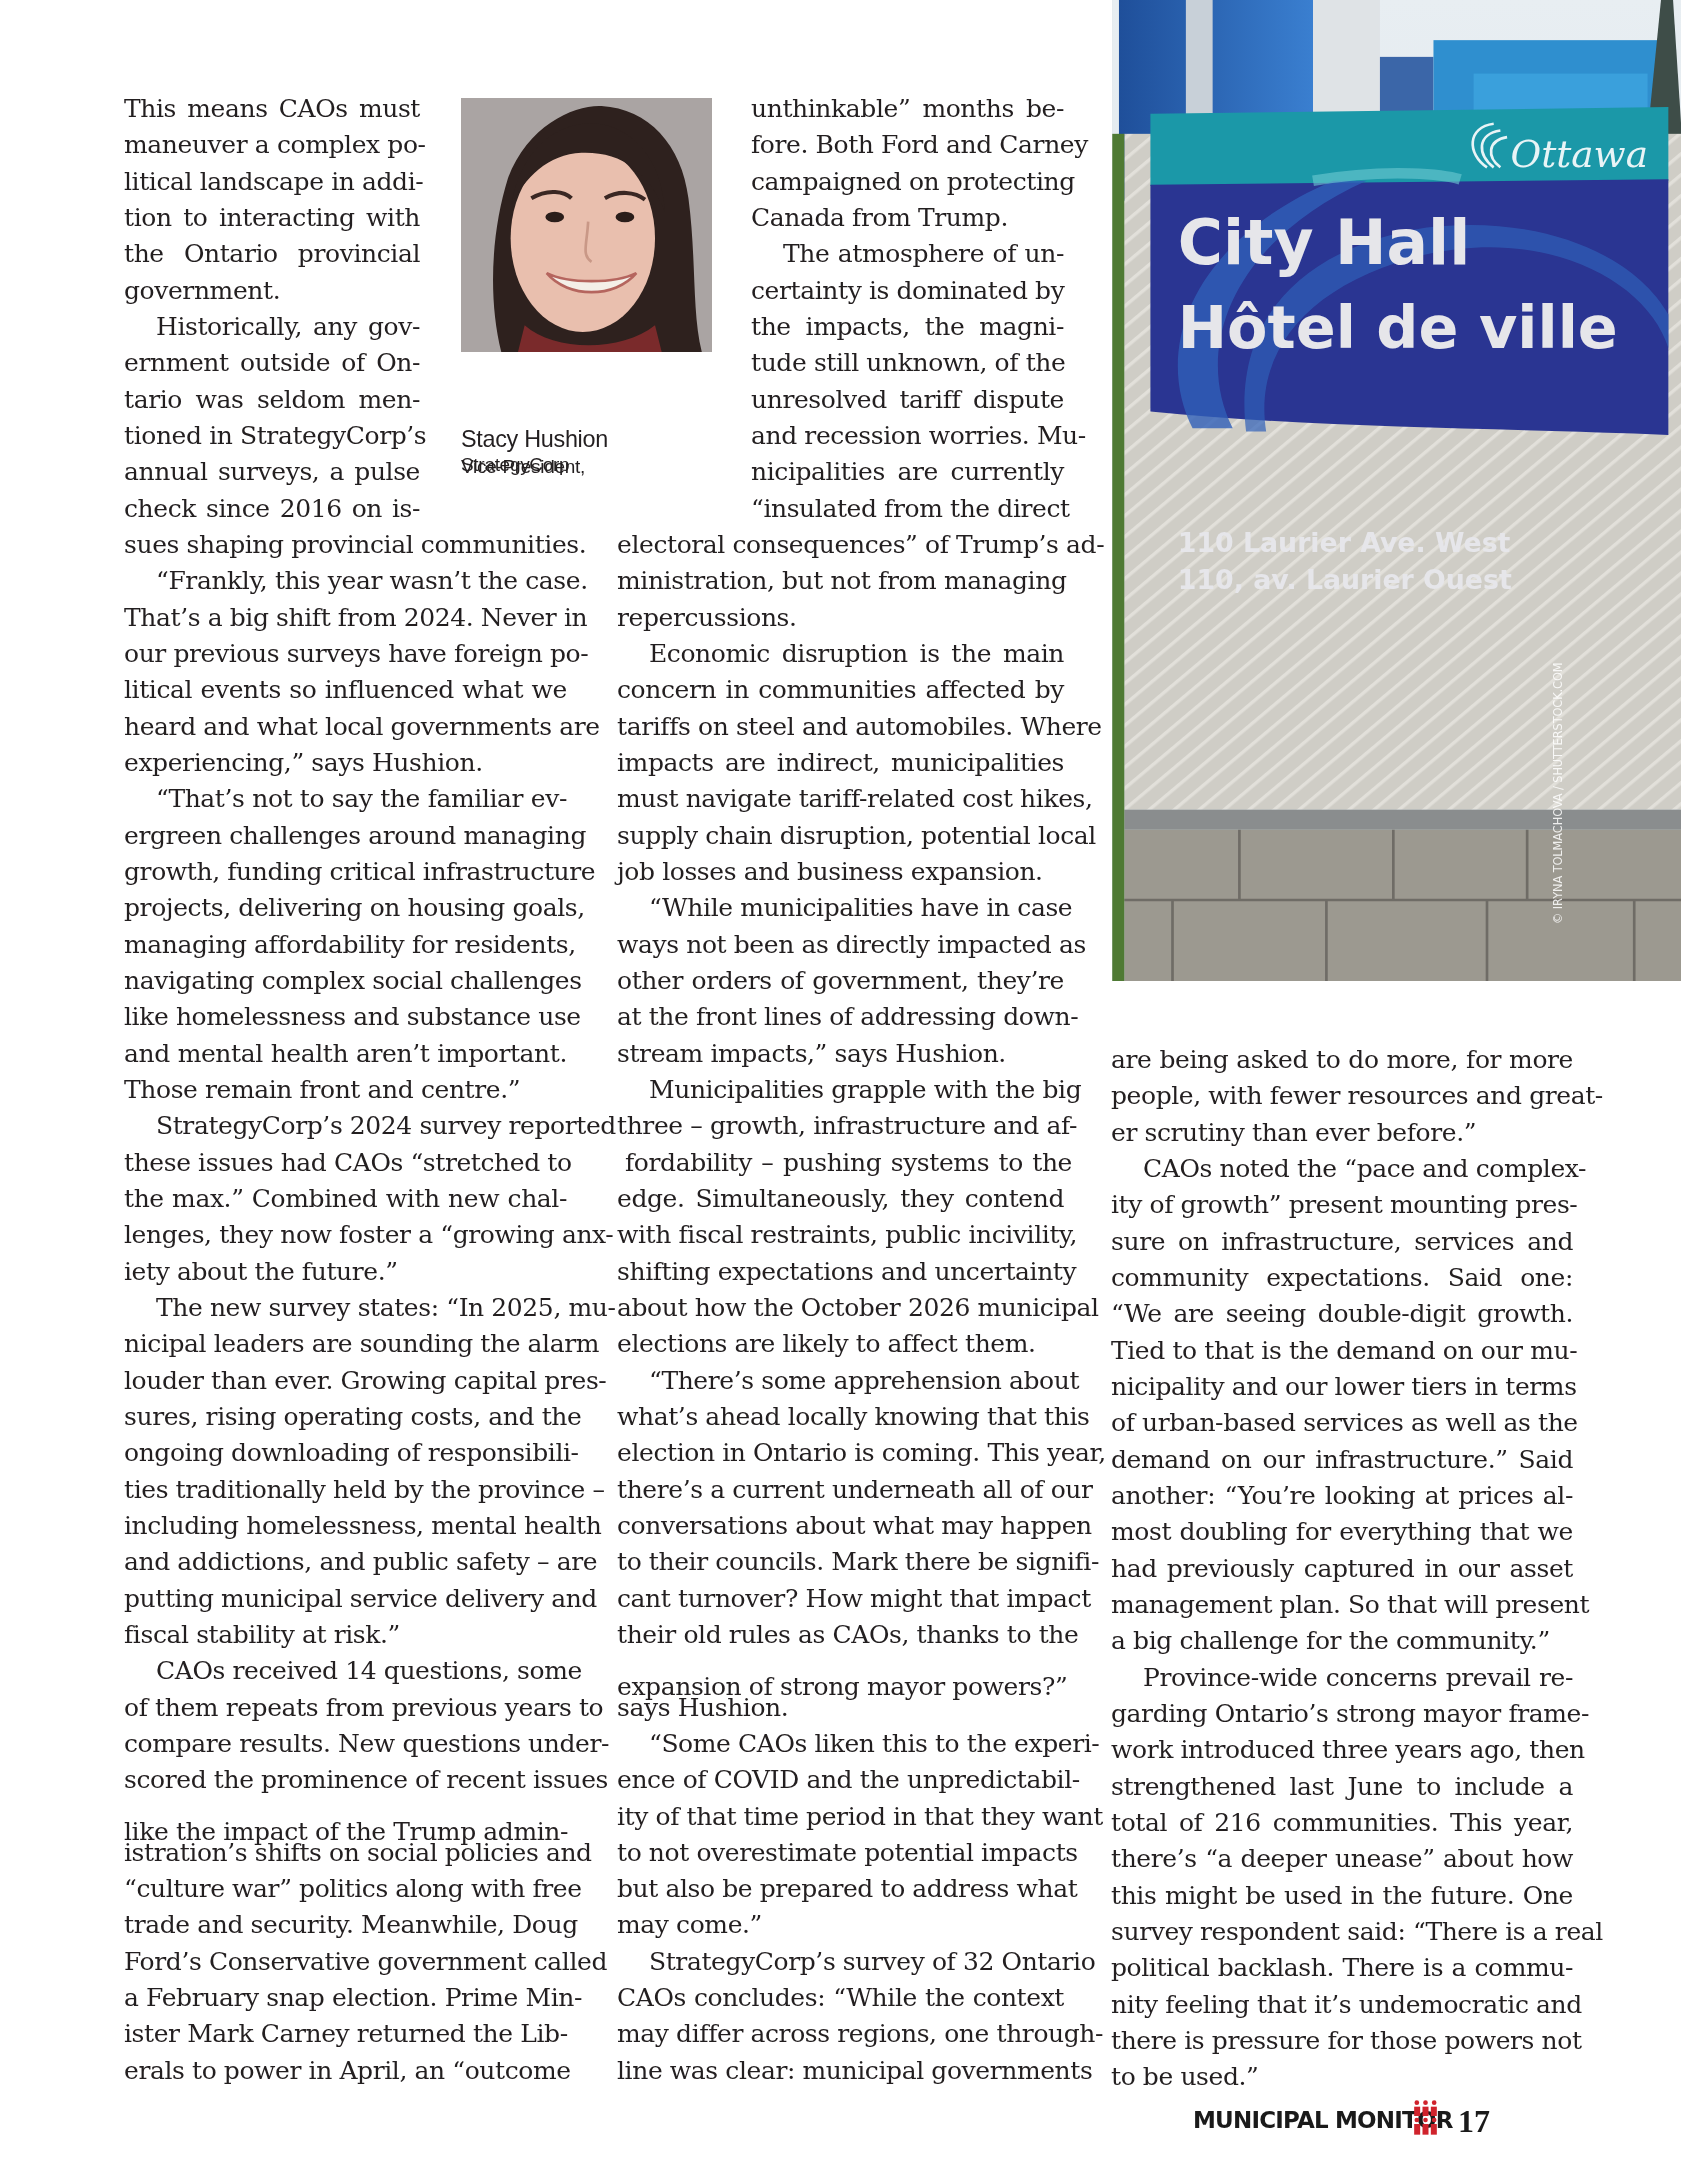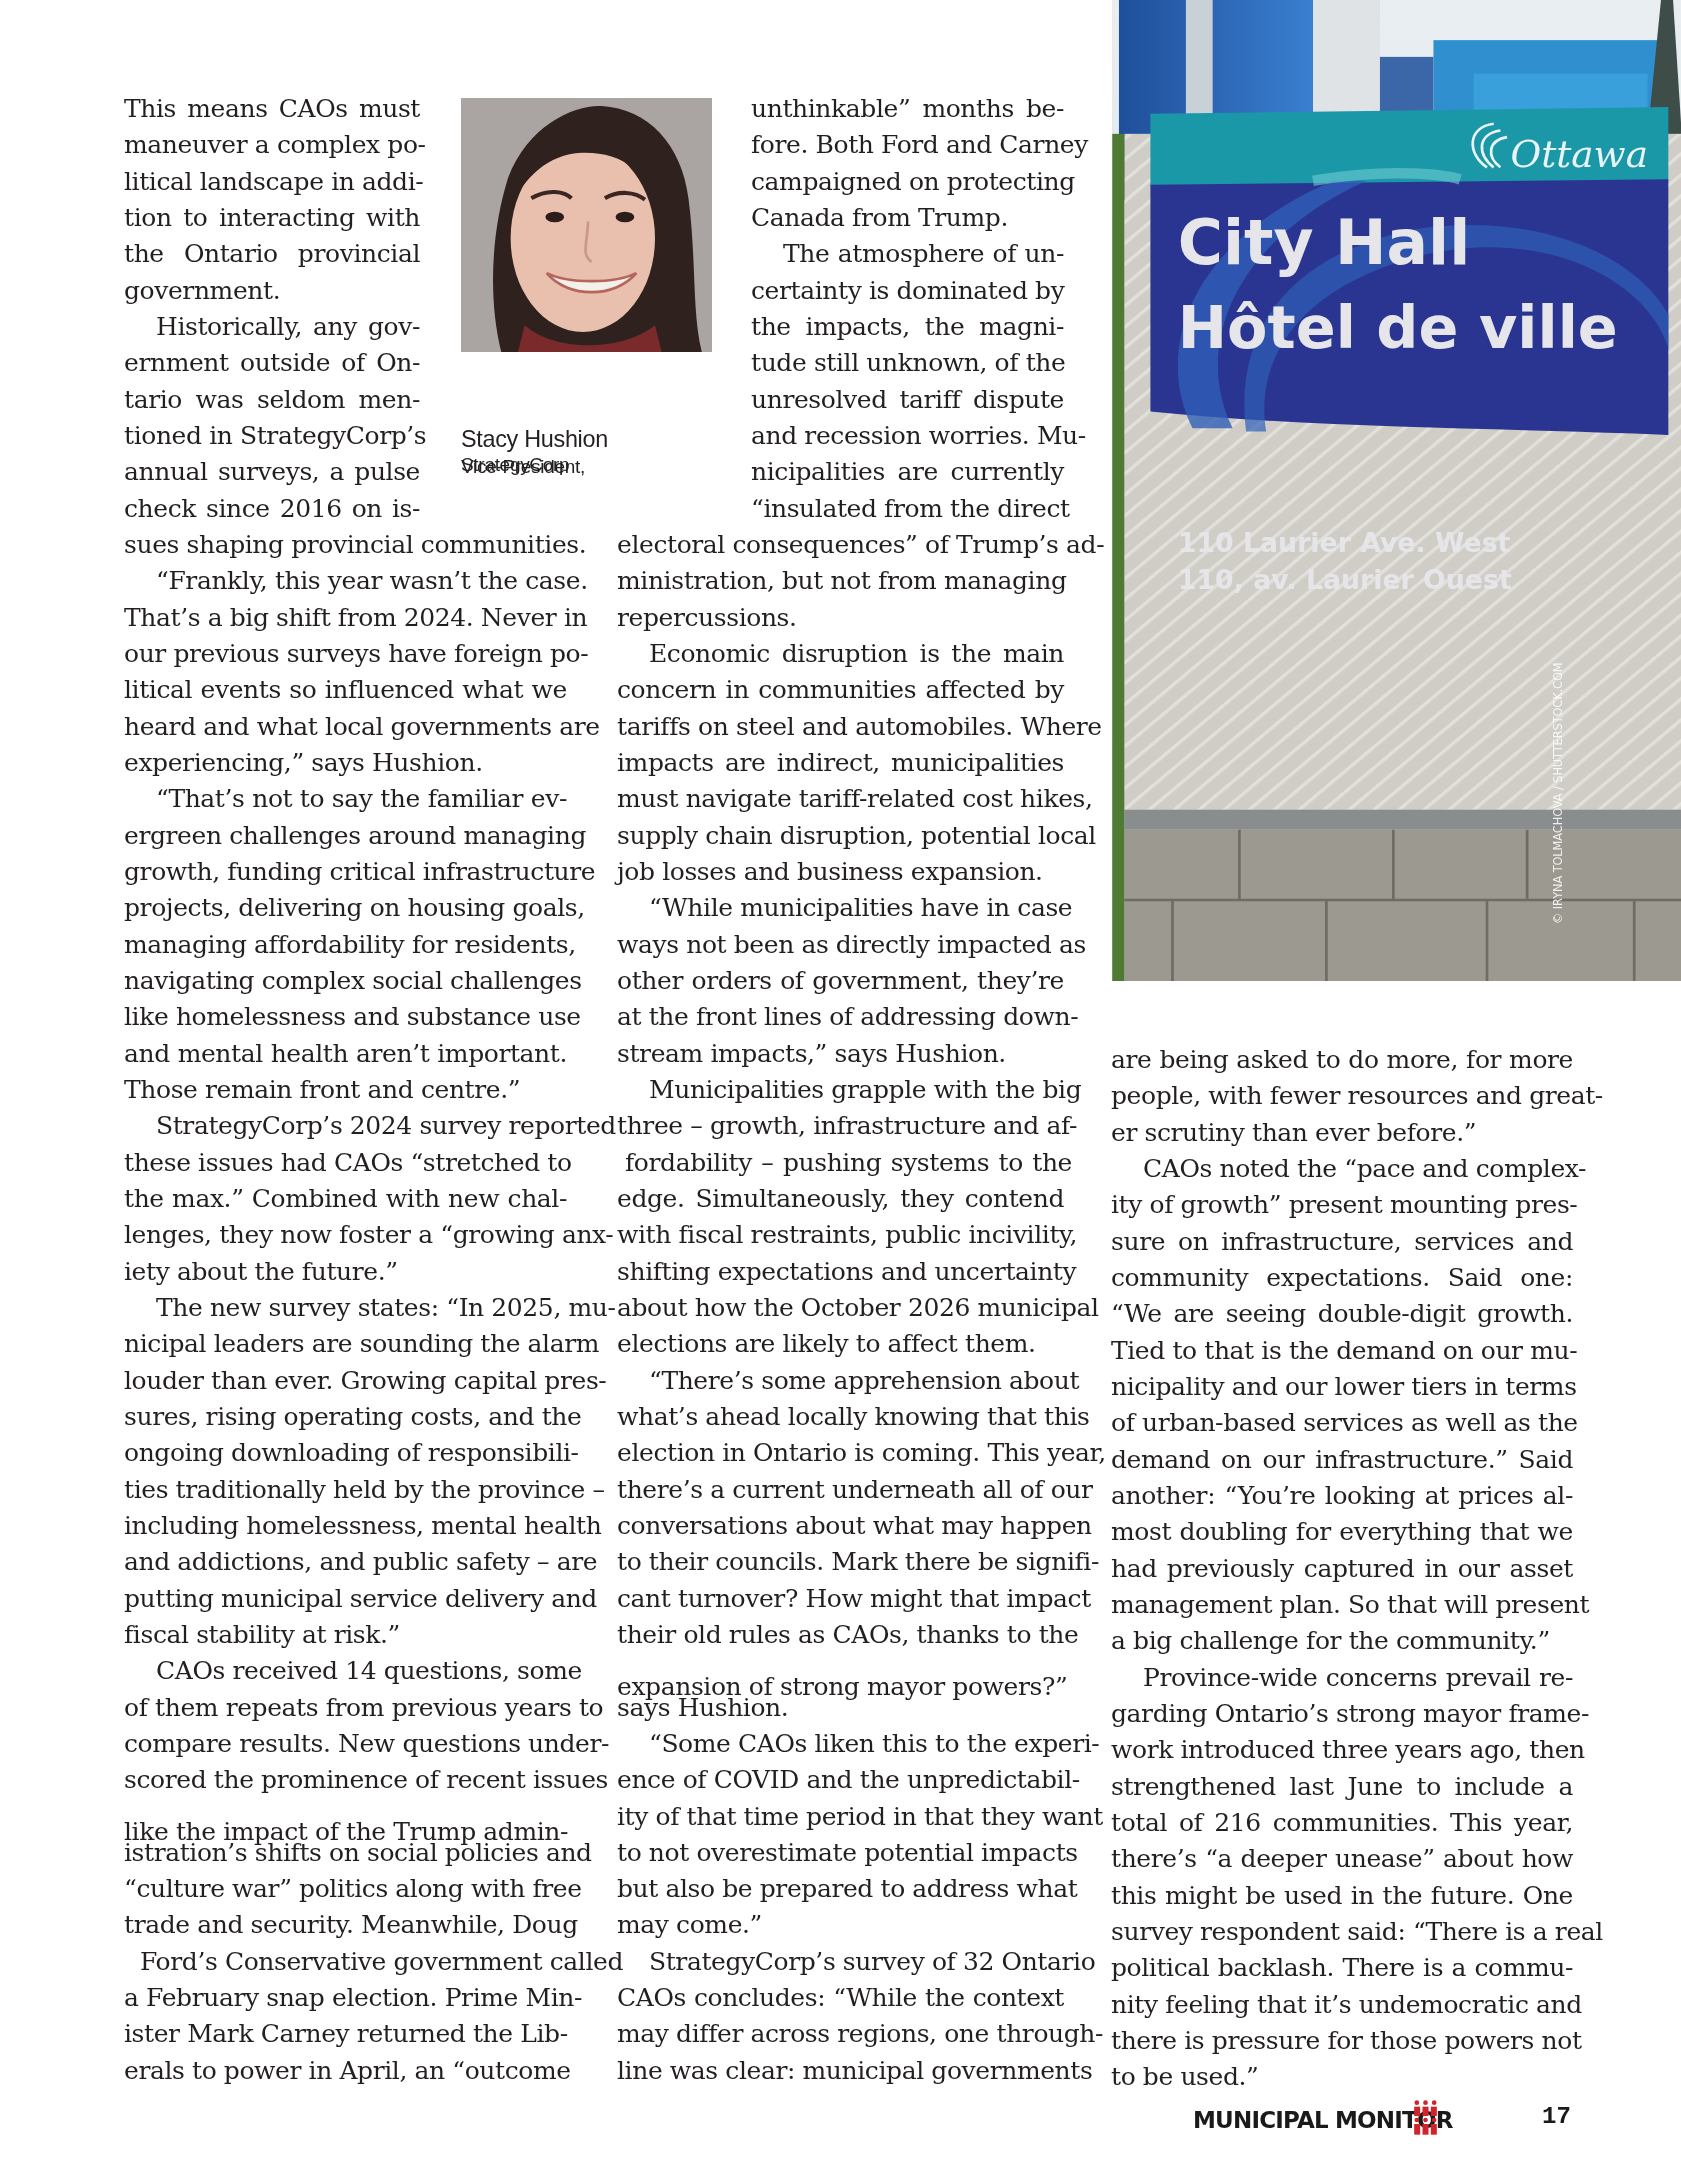--- a/index.html
+++ b/index.html
@@ -17,21 +17,21 @@
   .cap-title { top:456px; font-size:19px; letter-spacing:-0.3px; }
   .cap-org { top:454px; font-size:19px; letter-spacing:-0.3px; }
 
   
   .photo { position:absolute; left:1112px; top:0; width:570px; height:981px; overflow:hidden; background:#dfe5ea; }
   .credit { position:absolute; left:1551px; top:924px; transform-origin:0 0; transform:rotate(-90deg); font-family:"DejaVu Sans", "Liberation Sans", sans-serif; font-size:11.4px; color:rgba(255,255,255,0.85); white-space:nowrap; letter-spacing:-0.1px; }
 
   
   .footer-title { position:absolute; left:1193px; top:2107px; font-family:"DejaVu Sans", "Liberation Sans", sans-serif; font-weight:bold; font-size:23px; color:#1a1a1a; letter-spacing:-0.8px; white-space:nowrap; }
   .footer-logo { position:absolute; left:1412px; top:2100px; width:27px; height:36px; }
-  .footer-page { position:absolute; left:1542px; top:2103px; font-family:Liberation Mono, monospace; font-weight:bold; font-size:24px; color:#1a1a1a; }
+  .footer-page { position:absolute; left:1458px; top:2103px; font-family:Liberation Serif, serif; font-weight:bold; font-size:32px; color:#1a1a1a; }
 </style>
 </head>
 <body>
 
 <div class="page">
 
   <div class="col" id="col1" style="left:124px; top:91px; width:443px;">
       <div class="line" style="top: 0px; left: 0px; width: 296px;">This means CAOs must</div>
       <div class="line" style="top: 36px; left: 0px; width: 296px;">maneuver a complex po-</div>
       <div class="line" style="top: 73px; left: 0px; width: 296px;">litical landscape in addi-</div>
@@ -76,21 +76,21 @@
       <div class="line" style="top: 1490px; width: 443px;">putting municipal service delivery and</div>
       <div class="line last" style="top: 1526px; width: 443px;">fiscal stability at risk.”</div>
       <div class="line indent" style="top: 1562px; width: 443px;">CAOs received 14 questions, some</div>
       <div class="line" style="top: 1599px; width: 443px;">of them repeats from previous years to</div>
       <div class="line" style="top: 1635px; width: 443px;">compare results. New questions under-</div>
       <div class="line" style="top: 1671px; width: 443px;">scored the prominence of recent issues</div>
       <div class="line" style="top: 1723px; width: 443px;">like the impact of the Trump admin-</div>
       <div class="line" style="top: 1744px; width: 443px;">istration’s shifts on social policies and</div>
       <div class="line" style="top: 1780px; width: 443px;">“culture war” politics along with free</div>
       <div class="line" style="top: 1816px; width: 443px;">trade and security. Meanwhile, Doug</div>
-      <div class="line" style="top: 1853px; width: 443px; margin-left: 16px;">Ford’s Conservative government called</div>
+      <div class="line" style="top: 1853px; width: 443px;">Ford’s Conservative government called</div>
       <div class="line" style="top: 1889px; width: 443px;">a February snap election. Prime Min-</div>
       <div class="line" style="top: 1925px; width: 443px;">ister Mark Carney returned the Lib-</div>
       <div class="line" style="top: 1962px; width: 443px;">erals to power in April, an “outcome</div>
     </div>
   <div class="col" id="col2" style="left:617px; top:91px; width:447px;">
       <div class="line" style="top: 0px; left: 134px; width: 313px;">unthinkable” months be-</div>
       <div class="line" style="top: 36px; left: 134px; width: 313px;">fore. Both Ford and Carney</div>
       <div class="line" style="top: 73px; left: 134px; width: 313px;">campaigned on protecting</div>
       <div class="line last" style="top: 109px; left: 134px; width: 313px;">Canada from Trump.</div>
       <div class="line indent" style="top: 145px; left: 134px; width: 313px;">The atmosphere of un-</div>

